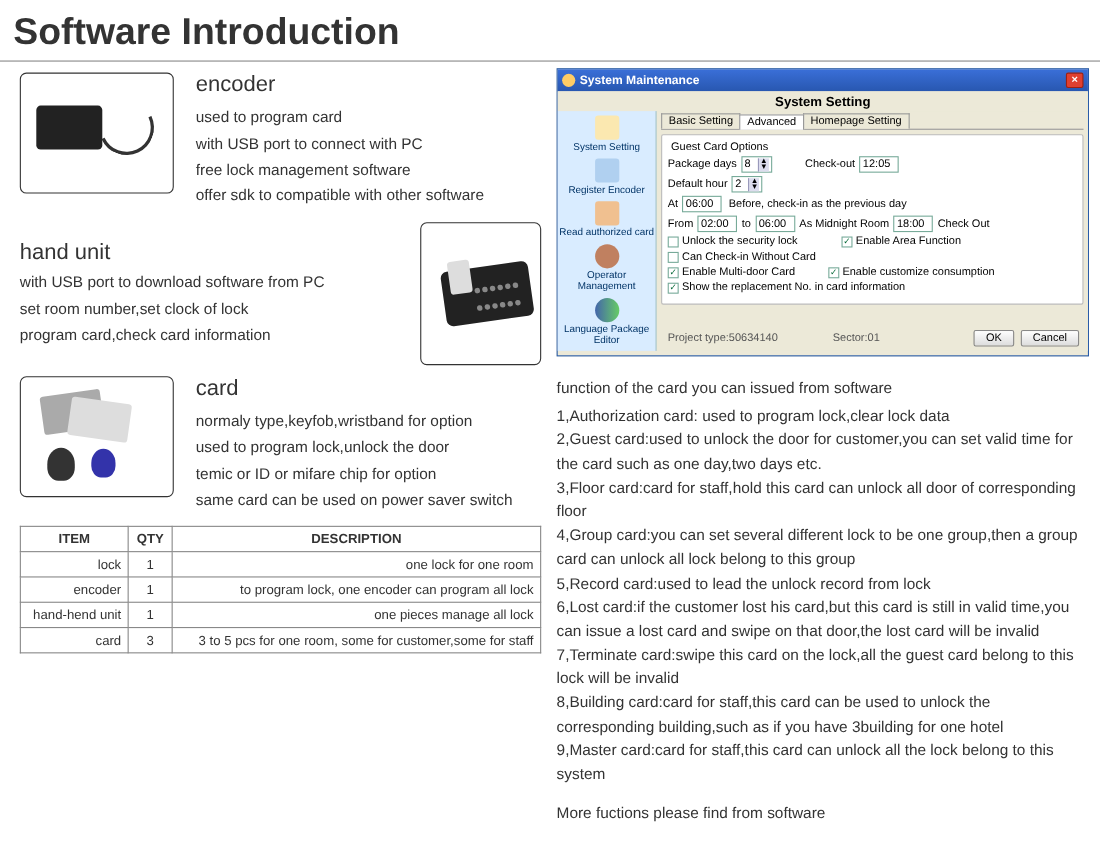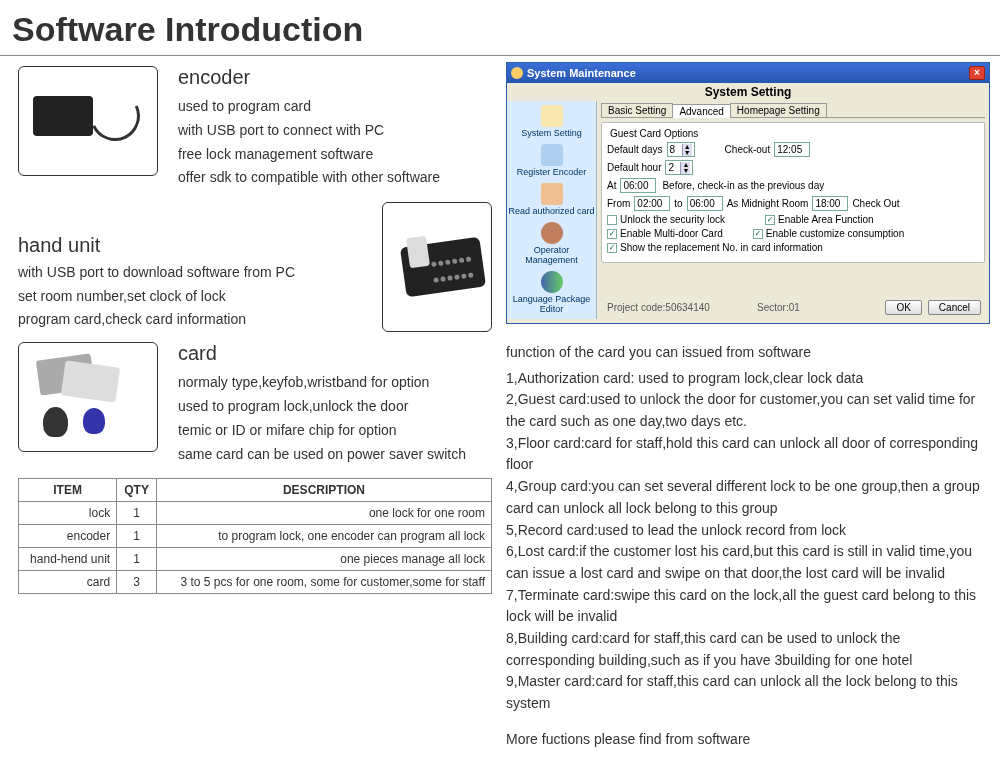--- a/index.html
+++ b/index.html
@@ -22,21 +22,21 @@
 .card1{width:55px;height:35px;background:#aaa;border-radius:3px;position:absolute;left:10px;top:5px;transform:rotate(-8deg)}
 .card2{width:55px;height:35px;background:#ddd;border-radius:3px;position:absolute;left:35px;top:12px;transform:rotate(8deg)}
 .fob1{width:25px;height:30px;background:#333;border-radius:50% 50% 40% 40%;position:absolute;left:15px;bottom:5px}
 .fob2{width:22px;height:26px;background:#33a;border-radius:50% 50% 40% 40%;position:absolute;left:55px;bottom:8px}
 .sec-text{padding-left:20px}
 .sec-text h3{font-size:20px;font-weight:normal;margin-bottom:6px}
 .sec-text p{font-size:14px;line-height:1.7}
 .hand-sec{margin-bottom:10px}
 .hand-sec h3{font-size:20px;font-weight:normal;margin-bottom:4px}
 .hand-sec p{font-size:14px;line-height:1.7}
-.hand-flex{display:flex;align-items:flex-end}
+.hand-flex{display:flex;align-items:center}
 .hand-left{flex:1}
 .hand-box{border:1px solid #333;border-radius:6px;width:110px;height:130px;margin-left:10px;display:flex;align-items:center;justify-content:center;flex-shrink:0}
 table{border-collapse:collapse;width:100%;font-size:12px;margin-top:6px}
 th,td{border:1px solid #888;padding:4px 6px;text-align:right}
 th{font-weight:bold;text-align:center}
 td:nth-child(2){text-align:center}
 
 .syswin{border:1px solid #2a5ca8;background:#ece9d8;font-size:11px;color:#000;height:262px;position:relative}
 .titlebar{background:linear-gradient(#3a6fd8,#2857b0);color:#fff;height:20px;display:flex;align-items:center;padding:0 4px;font-weight:bold;font-size:11px}
 .titlebar .orb{width:12px;height:12px;background:#fc6;border-radius:50%;margin-right:4px}
@@ -178,21 +178,21 @@
   </div>
   <div class="sysmain">
     <div class="tabbar">
       <div class="tab">Basic Setting</div>
       <div class="tab active">Advanced</div>
       <div class="tab">Homepage Setting</div>
     </div>
     <div class="groupbox">
       <div class="gtitle">Guest Card Options</div>
       <div class="frow">
-        <span class="lbl">Default days</span>
+        <span class="lbl">Package days</span>
         <span class="inpt spin">
                   <span class="sv">8</span>
                   <span class="ar">▲<br>▼</span>
                 </span>
         <span style="width:30px"></span>
         <span class="lbl">Check-out</span>
         <span class="inpt" style="width:36px">12:05</span>
       </div>
       <div class="frow">
         <span class="lbl">Default hour</span>
@@ -216,32 +216,36 @@
         <span class="lbl" style="margin-left:4px">Check Out</span>
       </div>
       <div class="frow">
         <span class="ck"></span>
                 <span>Unlock the security lock</span>
         <span style="width:40px"></span>
         <span class="ck">✓</span>
                 <span>Enable Area Function</span>
       </div>
       <div class="frow">
+        <span class="ck"></span>
+                <span>Can Check-in Without Card</span>
+      </div>
+      <div class="frow">
         <span class="ck">✓</span>
                 <span>Enable Multi-door Card</span>
         <span style="width:30px"></span>
         <span class="ck">✓</span>
                 <span>Enable customize consumption</span>
       </div>
       <div class="frow">
         <span class="ck">✓</span>
                 <span>Show the replacement No. in card information</span>
       </div>
     </div>
-    <div class="proj">Project code:50634140</div>
+    <div class="proj">Project type:50634140</div>
     <div class="sector">Sector:01</div>
     <div class="btns">
       <div class="btn">OK</div>
       <div class="btn">Cancel</div>
     </div>
   </div>
 </div>
 </div>
 
 <div class="narr">

